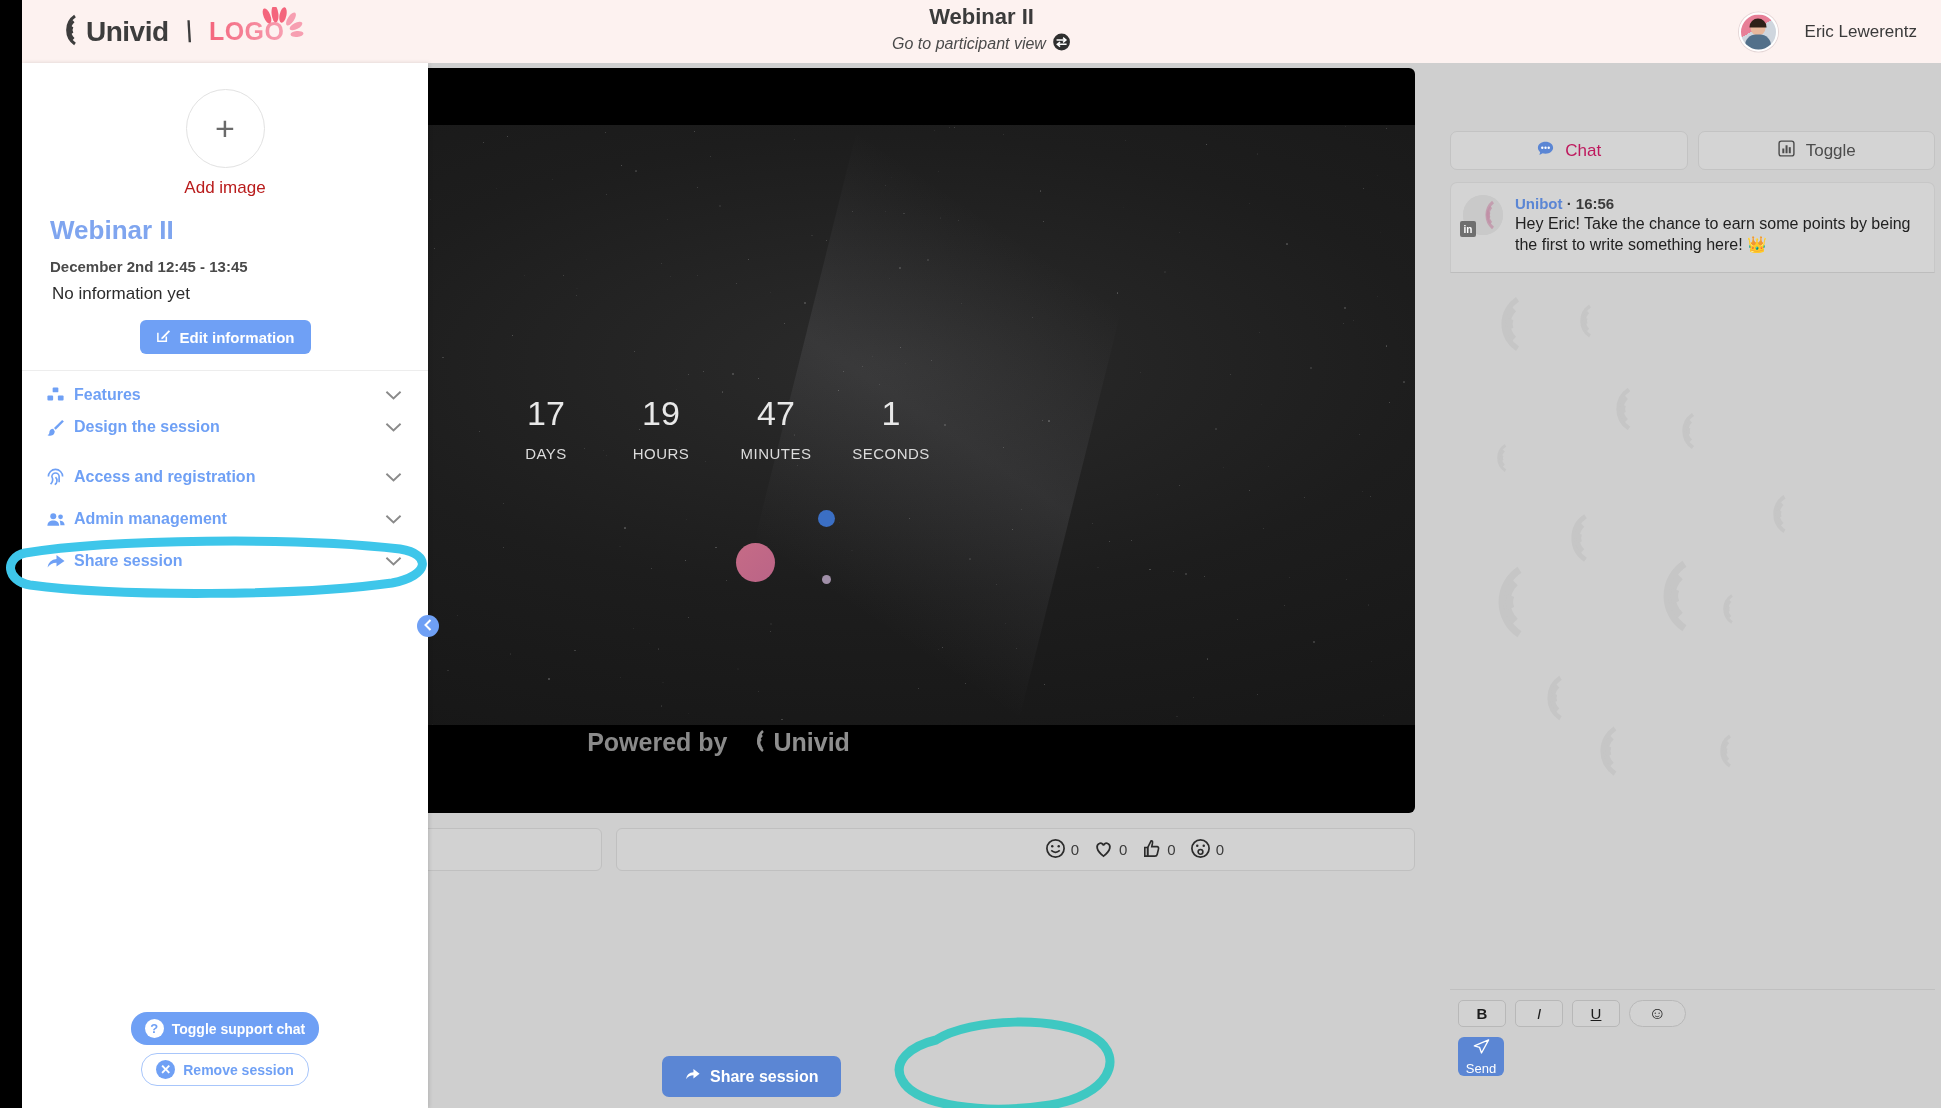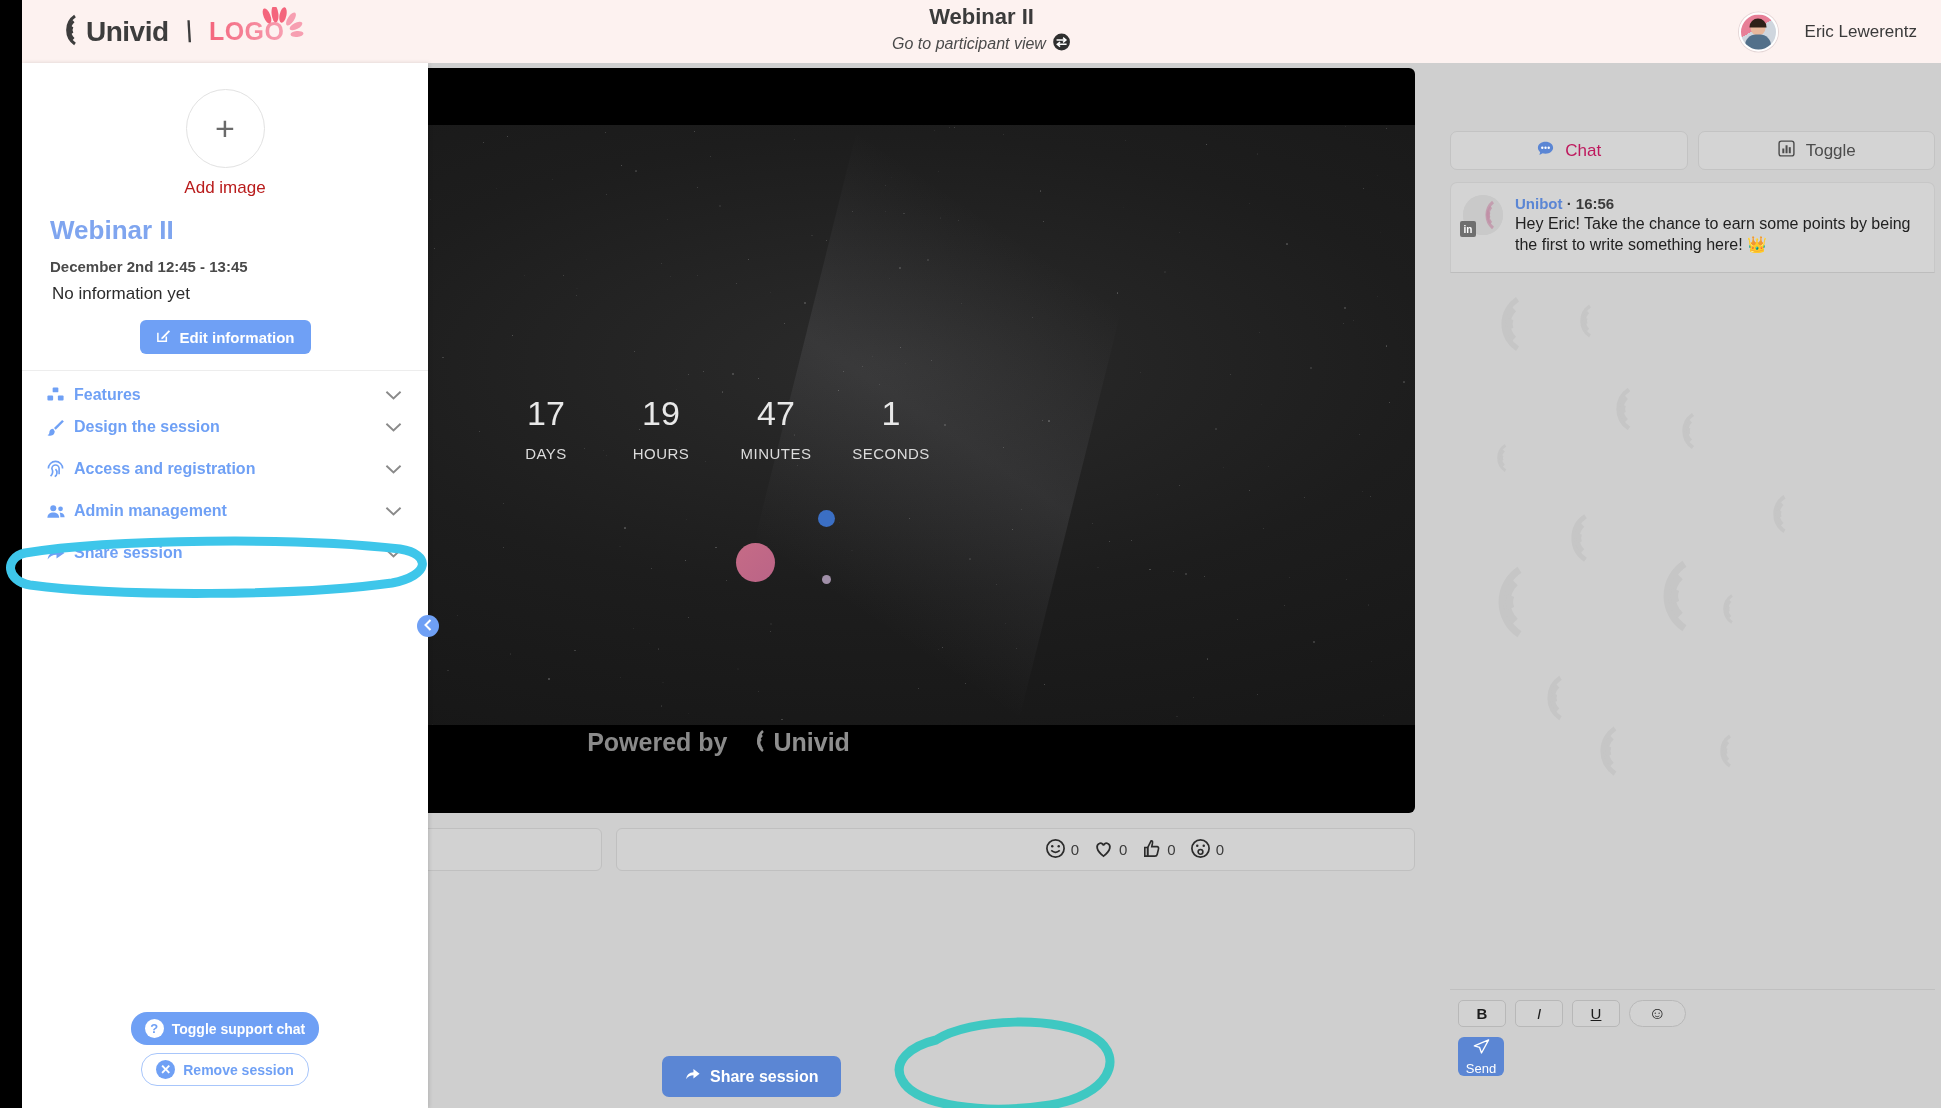--- a/index.html
+++ b/index.html
@@ -877,21 +877,21 @@
             </svg>
         </span>
         <span class="sb-label">Design the session</span>
         <span class="chev">
           <svg width="17" height="11" viewBox="0 0 18 11">
               <path d="M1.5 1.5 L9 8.6 L16.5 1.5" fill="none" stroke="#8a8a8a" stroke-width="2"></path>
             </svg>
         </span>
       </div>
 
-      <div class="sb-item" style="margin-top:10px;">
+      <div class="sb-item" style="margin-top:18px;">
         <span class="sb-ico">
           <svg width="19" height="19" viewBox="0 0 20 20">
               <path d="M2.5 9 A7.5 7.5 0 0 1 17.5 9" fill="none" stroke="#6fa0f5" stroke-width="1.7"></path>
               <path d="M4.8 17 A7 7 0 0 0 6.2 9 A3.8 3.8 0 0 1 13.8 9 L13.8 15" fill="none" stroke="#6fa0f5" stroke-width="1.7"></path>
               <path d="M9.2 17.5 A5 5 0 0 0 10 9.6" fill="none" stroke="#6fa0f5" stroke-width="1.7"></path>
             </svg>
         </span>
         <span class="sb-label">Access and registration</span>
         <span class="chev">
           <svg width="17" height="11" viewBox="0 0 18 11">

